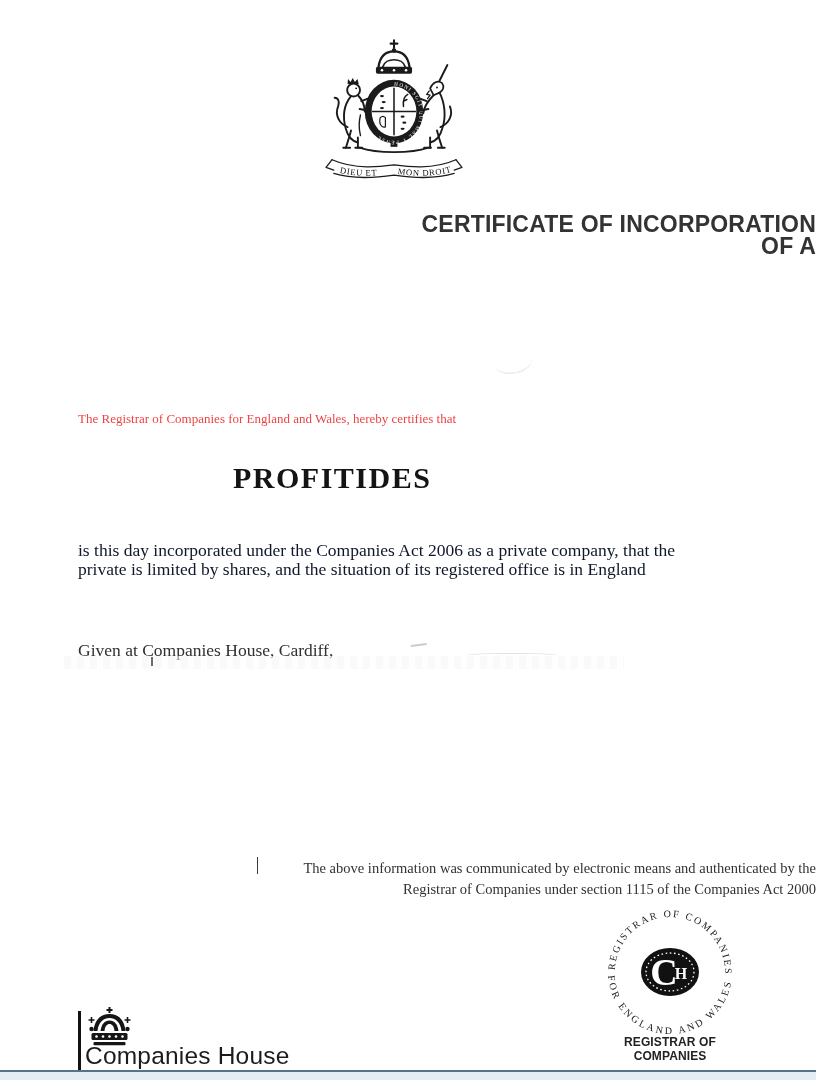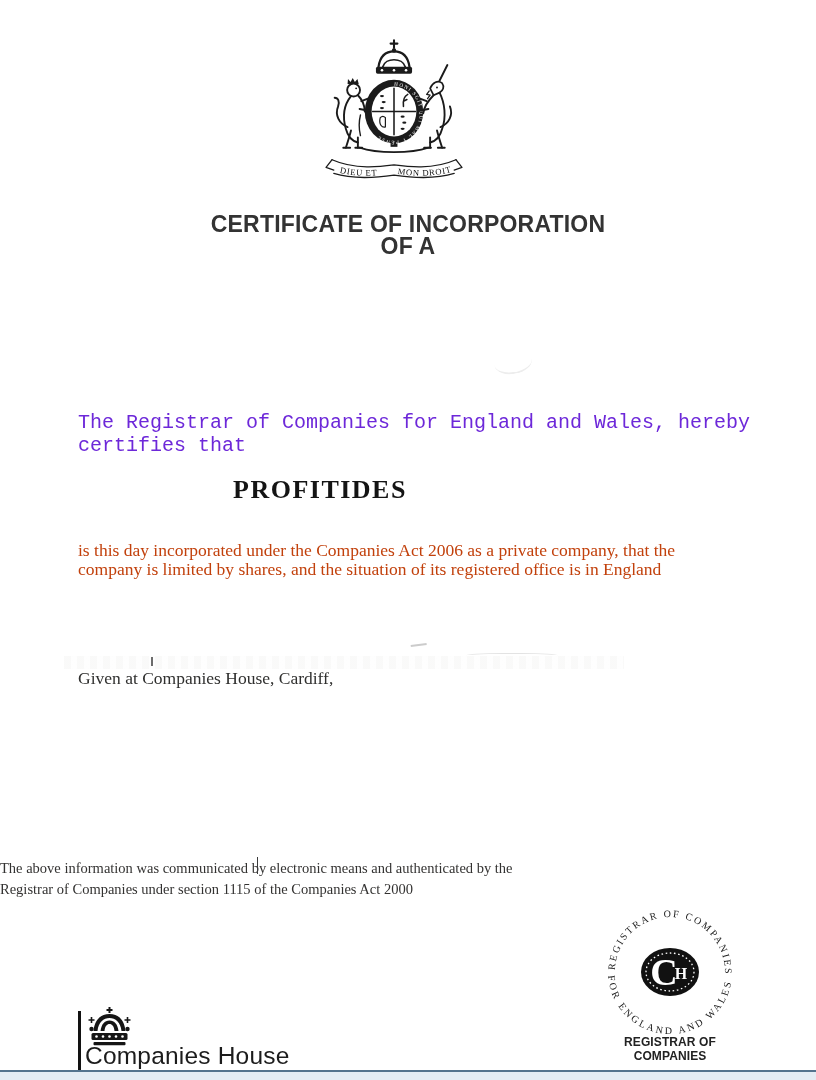--- a/index.html
+++ b/index.html
@@ -15,46 +15,46 @@
     background: #ffffff;
   }
   .abs { position: absolute; }
 
   
   .coat-of-arms { left: 308px; top: 36px; width: 172px; height: 158px; }
 
   
   .heading {
     left: 0; right: 0; top: 214px;
-    text-align: center;
+    text-align: right;
     font-family: "Liberation Sans", sans-serif;
     font-weight: bold;
     font-size: 23px;
     line-height: 21.5px;
     letter-spacing: 0.2px;
     color: #333333;
   }
 
   
   .certify-line {
     left: 78px; top: 411px;
-    font-size: 20px; color: #6d28d9; font-family: Liberation Mono, monospace;
+    font-size: 13px; color: #ef4444;
   }
   .company-name {
-    left: 233px; top: 475px;
-    font-size: 26px; font-weight: bold;
+    left: 233px; top: 461px;
+    font-size: 30px; font-weight: bold;
     letter-spacing: 1.5px; color: #141414;
   }
   .body-para {
     left: 78px; top: 541px; width: 665px;
-    font-size: 17.5px; line-height: 19px; color: #c2410c;
+    font-size: 17.5px; line-height: 19px; color: #0f172a;
   }
   .given-line {
     left: 78px; top: 640px;
-    font-size: 17.5px; color: #30302f; margin-top: 28px;
+    font-size: 17.5px; color: #30302f;
   }
 
   
   .smudge-a {
     left: 494px; top: 350px; width: 38px; height: 22px;
     border-bottom: 2px solid #ededed;
     border-radius: 50%;
     transform: rotate(-10deg);
   }
   .smudge-b1 {
@@ -77,21 +77,21 @@
     background: #6c6c6c;
   }
   .cursor-artifact {
     left: 257px; top: 857px; width: 1px; height: 17px;
     background: #3b3b3b;
   }
 
   
   .footer-note {
     left: 0; right: 0; top: 858px;
-    text-align: left;
+    text-align: right;
     font-size: 14.5px; line-height: 20.5px; color: #333231;
   }
 
   
   .seal-svg { left: 594px; top: 908px; width: 152px; height: 128px; }
   .seal-caption {
     left: 594px; top: 1035px; width: 152px;
     text-align: center;
     font-family: "Liberation Sans", sans-serif;
     font-weight: bold;
@@ -193,21 +193,21 @@
   </div>
 
   <div class="abs smudge-a"></div>
 
   <div class="abs certify-line">The Registrar of Companies for England and Wales, hereby certifies that</div>
 
   <div class="abs company-name">PROFITIDES</div>
 
   <div class="abs body-para">
     <div>is this day incorporated under the Companies Act 2006 as a private company, that the</div>
-    <div>company is limited by shares, and the situation of its registered office is in England</div>
+    <div>private is limited by shares, and the situation of its registered office is in England</div>
   </div>
 
   <div class="abs given-line">Given at Companies House, Cardiff,</div>
   <div class="abs smudge-b1"></div>
   <div class="abs smudge-b2"></div>
   <div class="abs erased-band"></div>
   <div class="abs erased-tick"></div>
 
   <div class="abs footer-note">
     <div>The above information was communicated by electronic means and authenticated by the</div>

